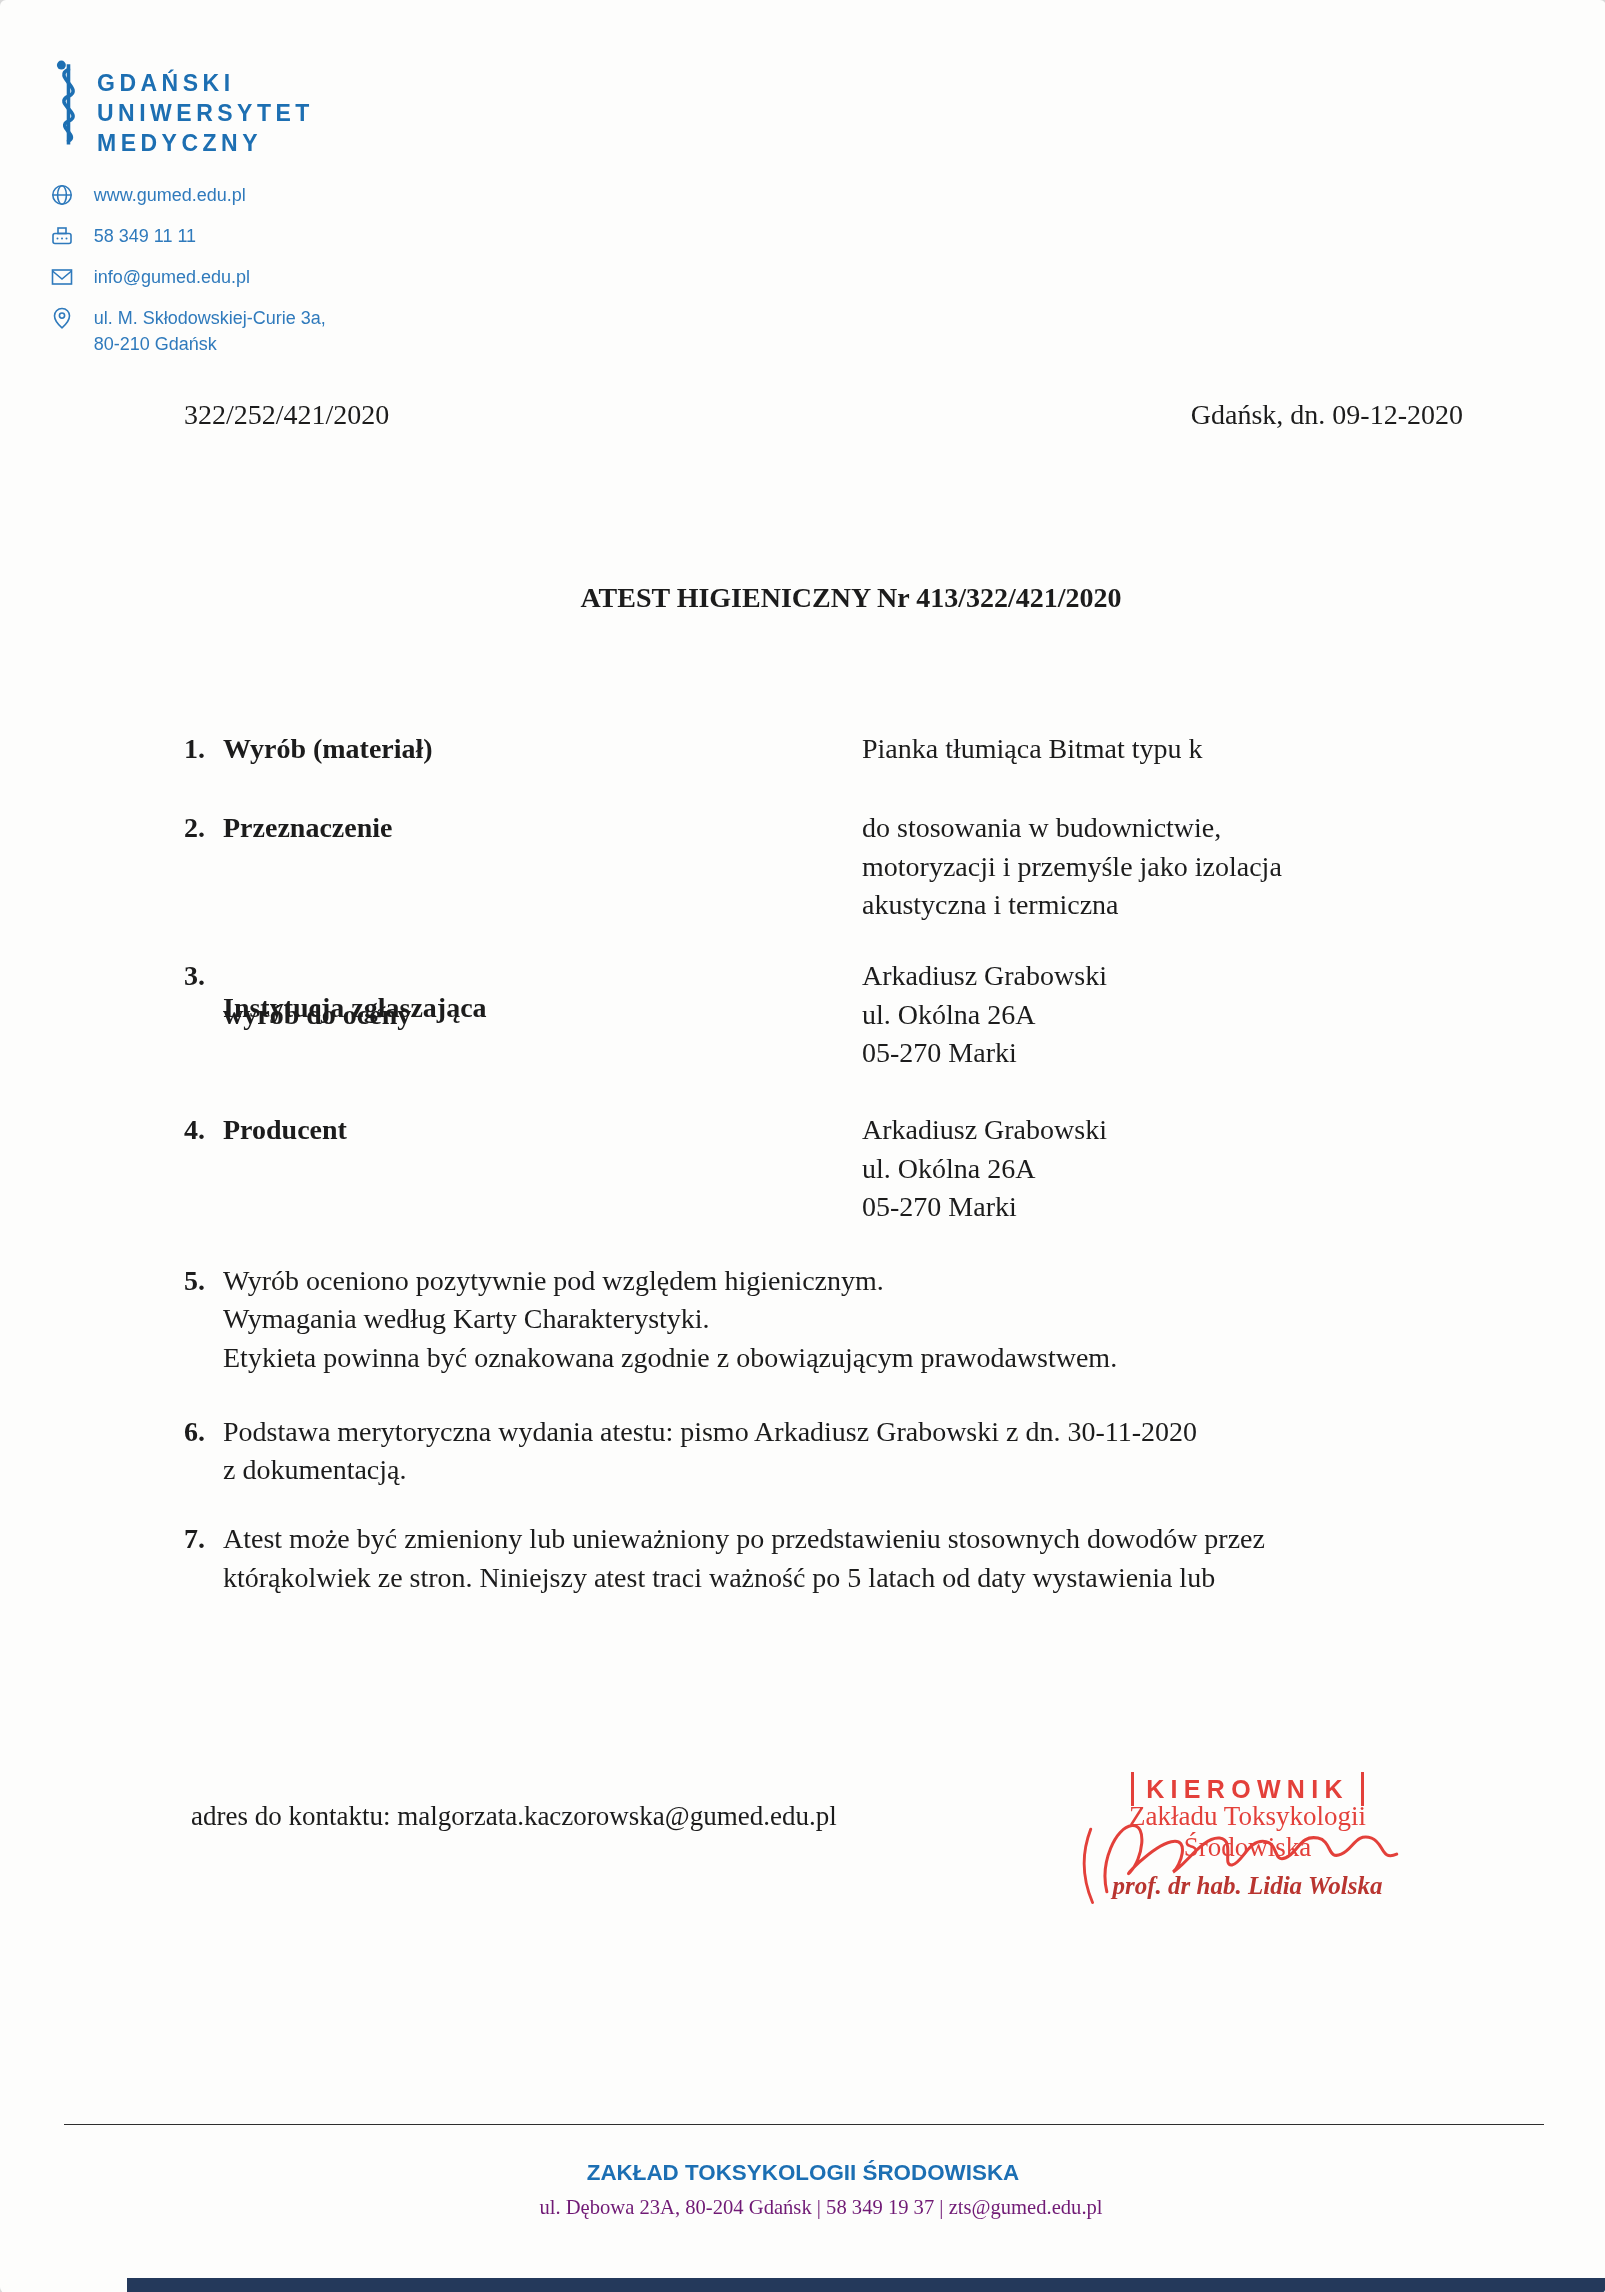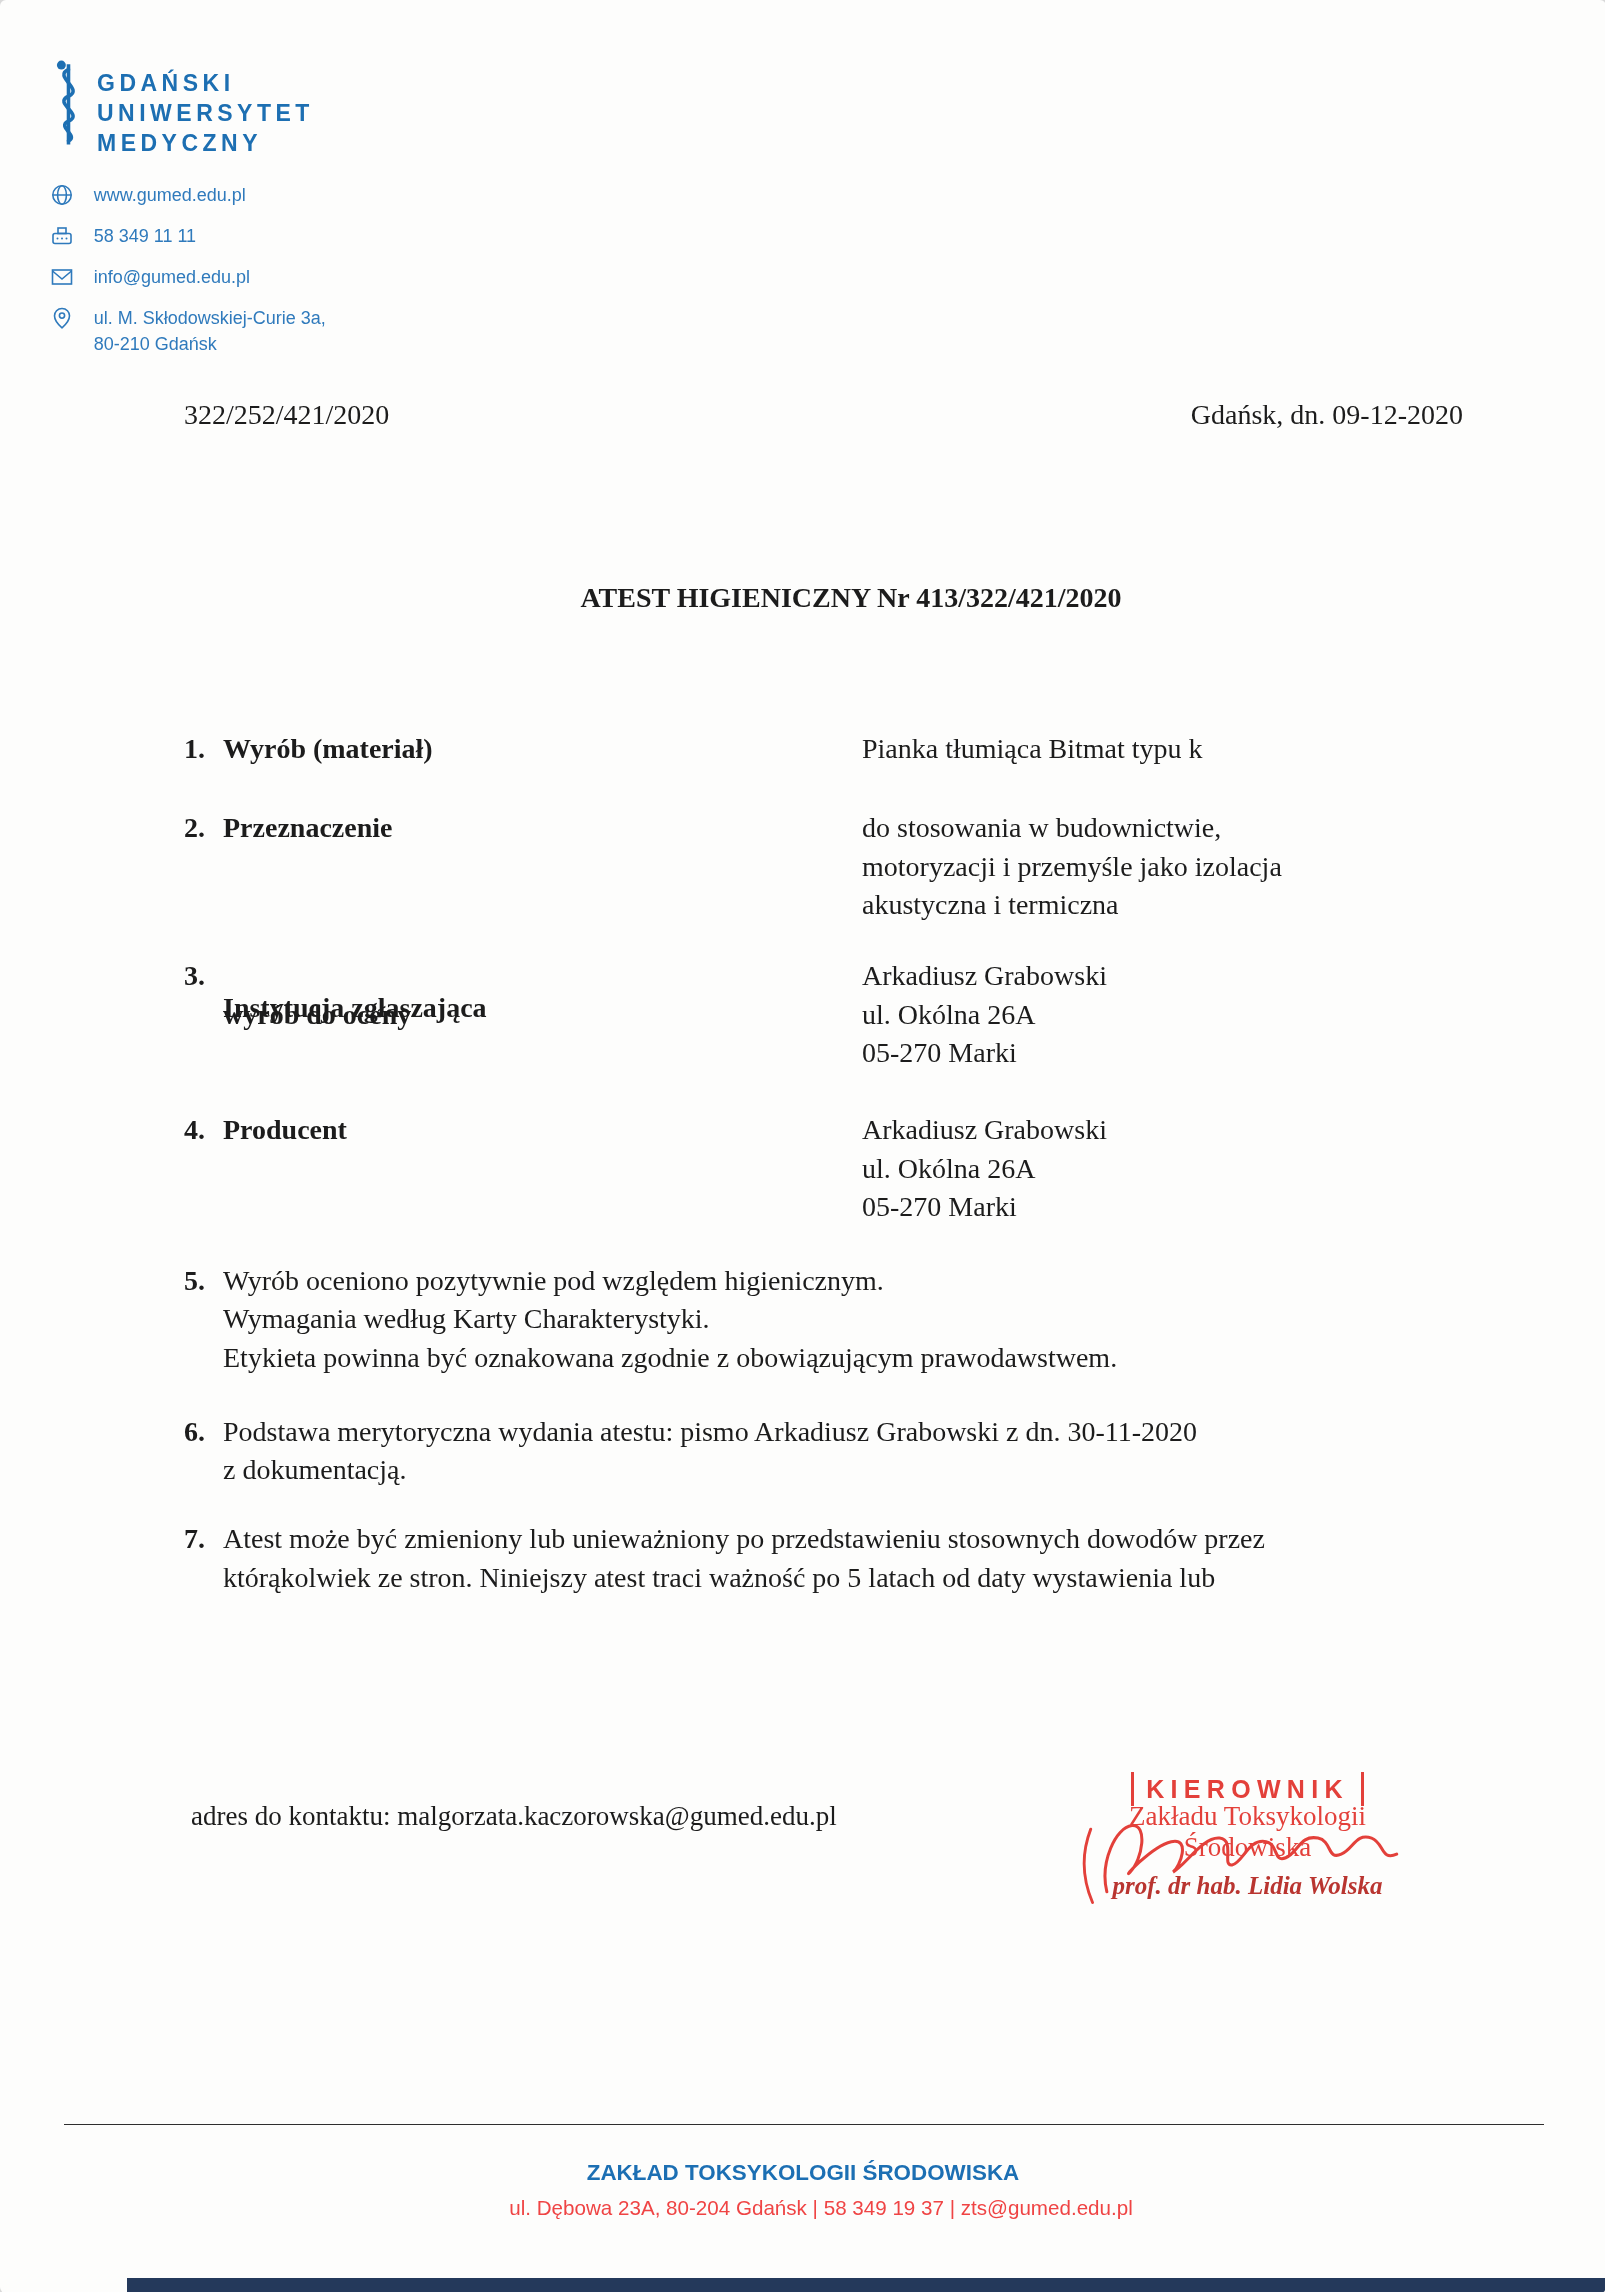--- a/index.html
+++ b/index.html
@@ -56,22 +56,22 @@
   .signature-svg { position:absolute; top:50px; left:16px; }
   .stamp-name { position:absolute; top:109px; left:0; width:100%;
                 font-style:italic; font-weight:700; font-size:25px; color:#b93530; }
 
   
   .footer-rule { left:64px; top:2124px; width:1480px; border-top:1.8px solid #2e2e2e; }
   .footer-dept { left:0; top:2160px; width:100%; text-align:center;
                  color:#1c6fb3; font-weight:700; font-size:22.4px;
                  font-family:"Liberation Sans","DejaVu Sans",sans-serif; }
   .footer-addr { left:0; top:2196px; width:100%; text-align:center;
-                 color:#ef4444; font-size:20.6px;
-                 font-family:Liberation Sans, sans-serif;padding-left:36px; }
+                 color:#701a75; font-size:20.6px;
+                 font-family:Liberation Serif, serif;padding-left:36px; }
   .footer-bar  { left:127px; top:2278px; width:1479px; height:14.3px; background:#24395b; }
 </style>
 </head>
 <body>
 
 <div class="page">
 
   <svg class="abs logo-mark" viewBox="0 0 48 102">
     <line x1="24" y1="8" x2="24" y2="98" stroke="#1d6fb2" stroke-width="4"></line>
     <path d="M24 14 C 6 22, 42 36, 24 44 C 6 52, 42 64, 24 72 C 10 78, 36 88, 24 94" fill="none" stroke="#1d6fb2" stroke-width="4" stroke-linecap="round"></path>

